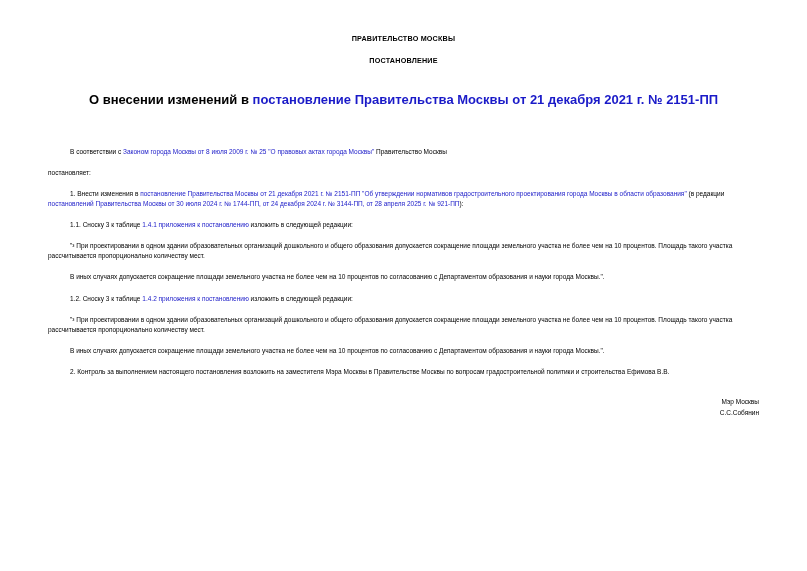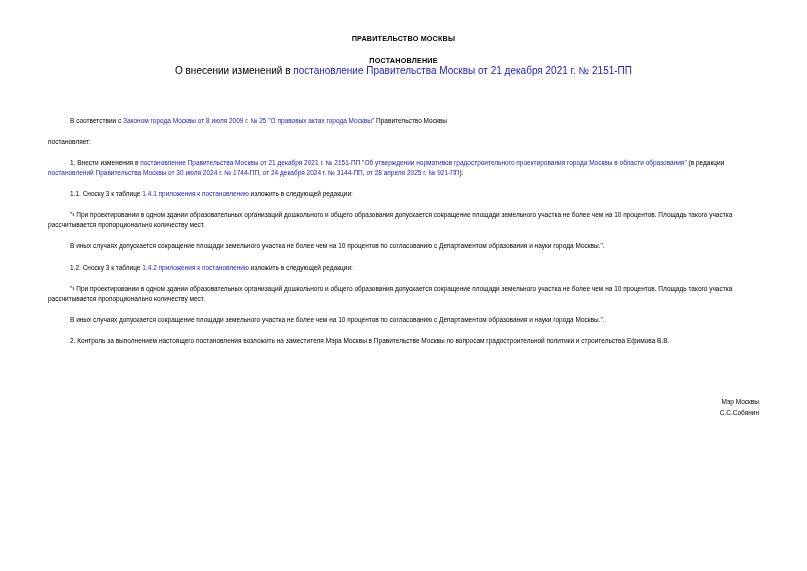--- a/index.html
+++ b/index.html
@@ -25,28 +25,28 @@
   .header-block {
     text-align: center;
   }
   .hdr-line {
     font-weight: bold;
     font-size: 7.2px;
     letter-spacing: 0.2px;
     margin-bottom: 13px;
   }
   .hdr-line.second {
-    margin-bottom: 0;
+    margin-bottom: 27px;
   }
   .hdr-line.third {
     margin-bottom: 20px;
   }
   .hdr-title {
-    font-weight: normal;
-    font-size: 10px;
+    font-weight: bold;
+    font-size: 13px;
     margin-bottom: 0;
   }
   .lnk {
     color: #1a1ac8;
   }
   .body-block {
     margin-top: 40px;
   }
   p.para {
     margin: 0 0 11px 0;

